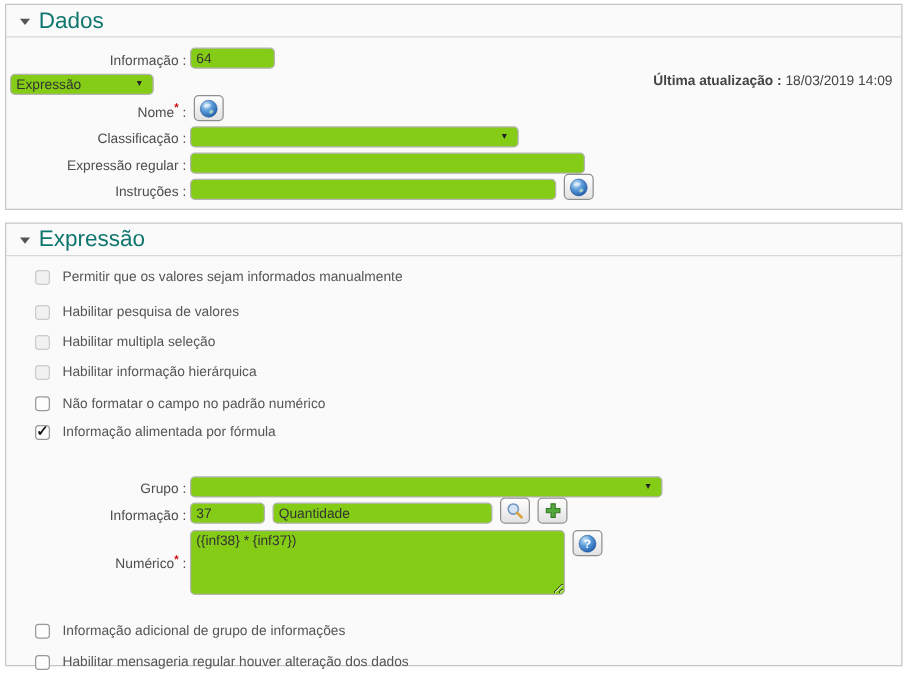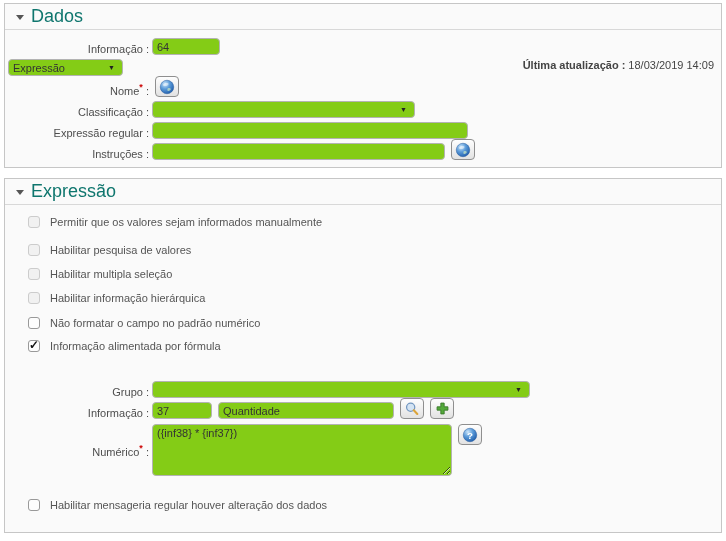--- a/index.html
+++ b/index.html
@@ -220,17 +220,21 @@
           <circle cx="9" cy="9" r="7.6" fill="url(#sphere)" stroke="#184f96" stroke-width="0.5"></circle>
           <text x="9" y="13" text-anchor="middle" font-size="11" font-weight="bold" fill="#ffffff" font-family="Liberation Sans, sans-serif">?</text>
         </svg>
       </button>
     </div>
 
     <div class="gap-lg"></div>
 
     <div class="cb-row">
       <span class="cb"></span>
+      <span class="cb-label">Informação adicional de grupo de informações</span>
+    </div>
+    <div class="cb-row">
+      <span class="cb"></span>
       <span class="cb-label">Habilitar mensageria regular houver alteração dos dados</span>
     </div>
 
   </div>
 </div>
 
 </body></html>

